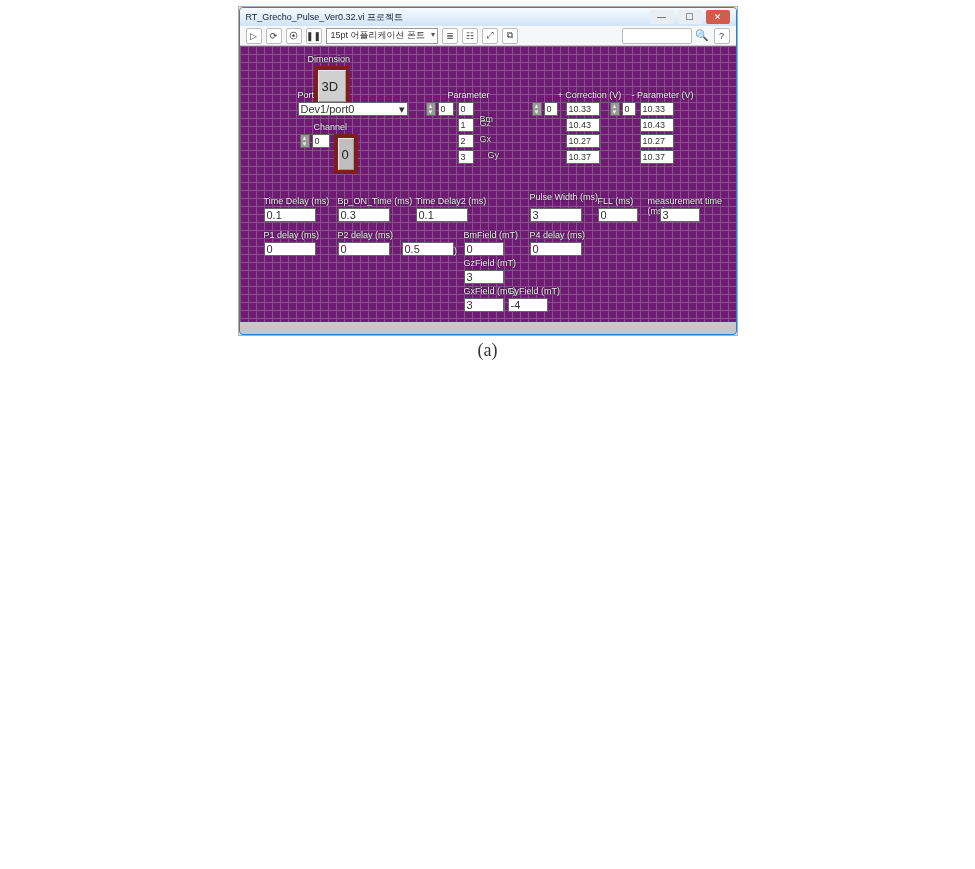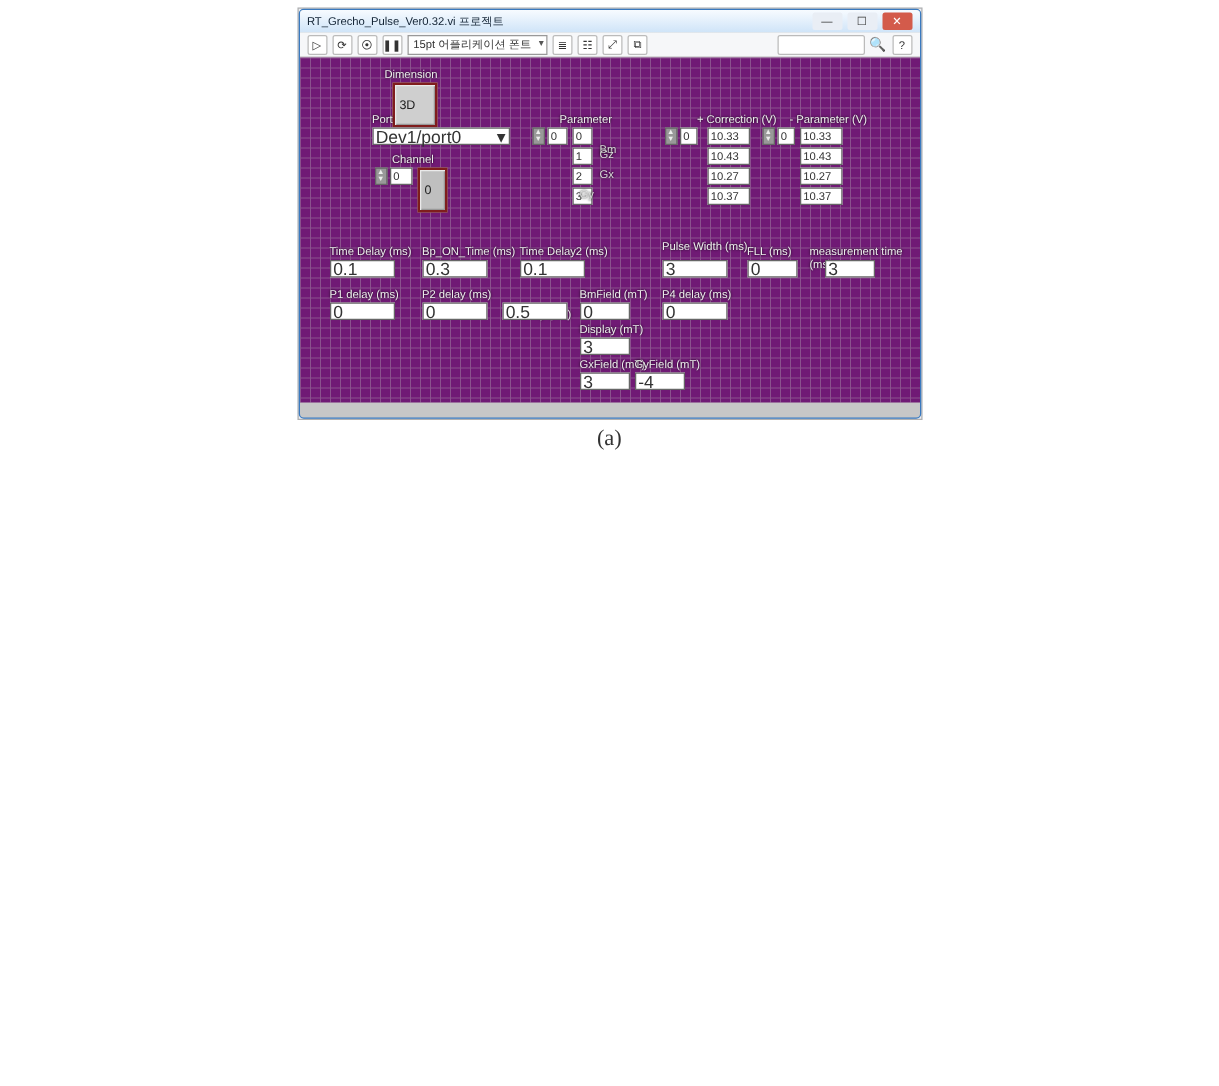--- a/index.html
+++ b/index.html
@@ -18,24 +18,24 @@
 .menubar{height:16px;background:#f1f3f5;border-bottom:1px solid #ccc;display:flex;gap:8px;align-items:center;padding:0 6px;font-size:9px;color:#222}
 .menubar span{cursor:default}
 .toolbar{height:20px;background:#f6f7f9;border-bottom:1px solid #ccc;display:flex;align-items:center;gap:4px;padding:0 6px;font-size:9px}
 .tbtn{width:16px;height:16px;border:1px solid #bbb;background:#fff;border-radius:2px;display:inline-flex;align-items:center;justify-content:center}
 .tselect{height:16px;border:1px solid #999;background:#fff;padding:0 12px 0 4px;position:relative;font-size:9px}
 .tselect::after{content:'▾';position:absolute;right:2px;top:1px;font-size:8px;color:#555}
 .mglass{font-size:11px}
 .canvas{position:relative;background:#701a75;height:276px}
 .grid{position:absolute;inset:0;background-image:linear-gradient(#bbb 1px,transparent 1px),linear-gradient(90deg,#bbb 1px,transparent 1px);background-size:8px 8px;opacity:.35}
 .lbl{position:absolute;font-size:9px;color:#eee;text-shadow:0 0 2px #000}
-.raised{background:#cfcfcf;border:2px solid #7f1d1d;box-shadow:inset 1px 1px 0 #eaeaea,inset -1px -1px 0 #999;font-size:10px;display:flex;align-items:center;padding:16px 4px;position:absolute;height:14px;color:#222}
+.raised{background:#cfcfcf;border:4px solid #7f1d1d;box-shadow:inset 1px 1px 0 #eaeaea,inset -1px -1px 0 #999;font-size:13px;display:flex;align-items:center;padding:16px 4px;position:absolute;height:14px;color:#222}
 .spinarr{width:10px;position:absolute;display:flex;flex-direction:column;font-size:6px;line-height:6px;color:#eee;background:#999;border:1px solid #666}
 .spinarr span{text-align:center;height:6px}
-.field{position:absolute;border:1px solid #666;background:#fff;height:14px;font-size:14px;padding:0 2px;display:flex;align-items:center}
+.field{position:absolute;border:1px solid #666;background:#fff;height:14px;font-size:11px;padding:0 2px;display:flex;align-items:center}
 .numbox{position:absolute;border:1px solid #666;background:#fff;height:14px;width:34px;font-size:9px;padding:0 2px;display:flex;align-items:center}
 
 
 .panel-b{position:absolute;left:6px;top:374px;width:580px;height:480px}
 .pb-title{font:bold 15px Arial;color:#000}
 .ax{position:relative;height:438px;margin-top:4px}
 .dash{position:absolute;border-left:1px dashed #777;top:0;height:398px}
 .sigrow{position:absolute;left:0;right:0;height:52px;display:flex;align-items:center}
 .sigrow .lab{width:68px;font:bold 15px Arial}
 .sub{font-size:11px}
@@ -116,21 +116,21 @@
             <span>▼</span>
           </div>
       <div class="numbox" style="left:198px;top:56px;width:16px">0</div>
       <div class="numbox" style="left:218px;top:56px;width:16px">0</div>
       <div class="lbl" style="left:240px;top:68px;color:#ddd">Bm</div>
       <div class="numbox" style="left:218px;top:72px;width:16px">1</div>
       <div class="lbl" style="left:240px;top:72px;color:#ddd">Gz</div>
       <div class="numbox" style="left:218px;top:88px;width:16px">2</div>
       <div class="lbl" style="left:240px;top:88px;color:#ddd">Gx</div>
       <div class="numbox" style="left:218px;top:104px;width:16px">3</div>
-      <div class="lbl" style="left:224px;top:104px;color:#ddd">Gy</div>
+      <div class="lbl" style="left:248px;top:104px;color:#ddd">Gy</div>
 
       <div class="lbl" style="left:318px;top:44px">+ Correction (V)</div>
       <div class="spinarr" style="left:292px;top:56px">
             <span>▲</span>
             <span>▼</span>
           </div>
       <div class="numbox" style="left:304px;top:56px;width:14px">0</div>
       <div class="numbox" style="left:326px;top:56px">10.33</div>
       <div class="numbox" style="left:326px;top:72px">10.43</div>
       <div class="numbox" style="left:326px;top:88px">10.27</div>
@@ -164,21 +164,21 @@
       <div class="field" style="left:24px;top:196px;width:52px">0</div>
       <div class="lbl" style="left:98px;top:184px">P2 delay (ms)</div>
       <div class="field" style="left:98px;top:196px;width:52px">0</div>
       <div class="lbl" style="left:162px;top:200px">P3 delay (ms)</div>
       <div class="field" style="left:162px;top:196px;width:52px">0.5</div>
       <div class="lbl" style="left:290px;top:184px">P4 delay (ms)</div>
       <div class="field" style="left:290px;top:196px;width:52px">0</div>
 
       <div class="lbl" style="left:224px;top:184px">BmField (mT)</div>
       <div class="field" style="left:224px;top:196px;width:40px">0</div>
-      <div class="lbl" style="left:224px;top:212px">Display (mT)</div>
+      <div class="lbl" style="left:224px;top:212px">GzField (mT)</div>
       <div class="field" style="left:224px;top:224px;width:40px">3</div>
       <div class="lbl" style="left:224px;top:240px">GxField (mT)</div>
       <div class="field" style="left:224px;top:252px;width:40px">3</div>
 
       <div class="lbl" style="left:268px;top:240px">GyField (mT)</div>
       <div class="field" style="left:268px;top:252px;width:40px">-4</div>
     </div>
   </div>
 </div>
 <div class="capt">(a)</div>

